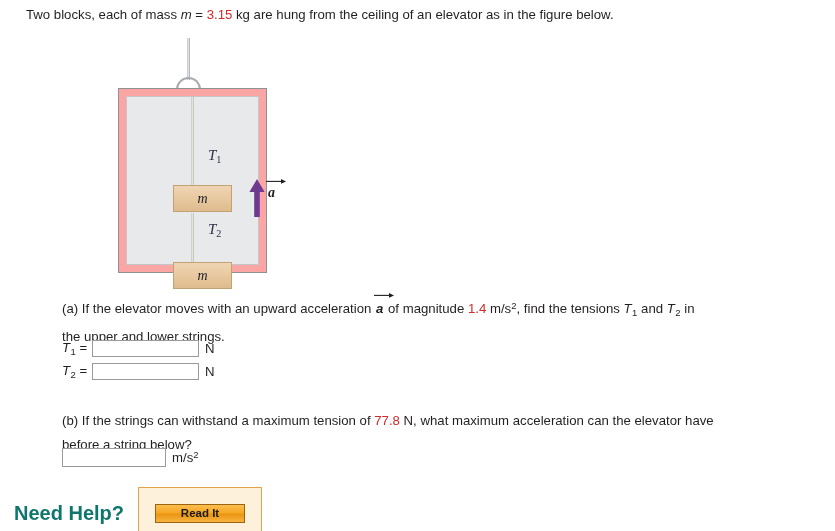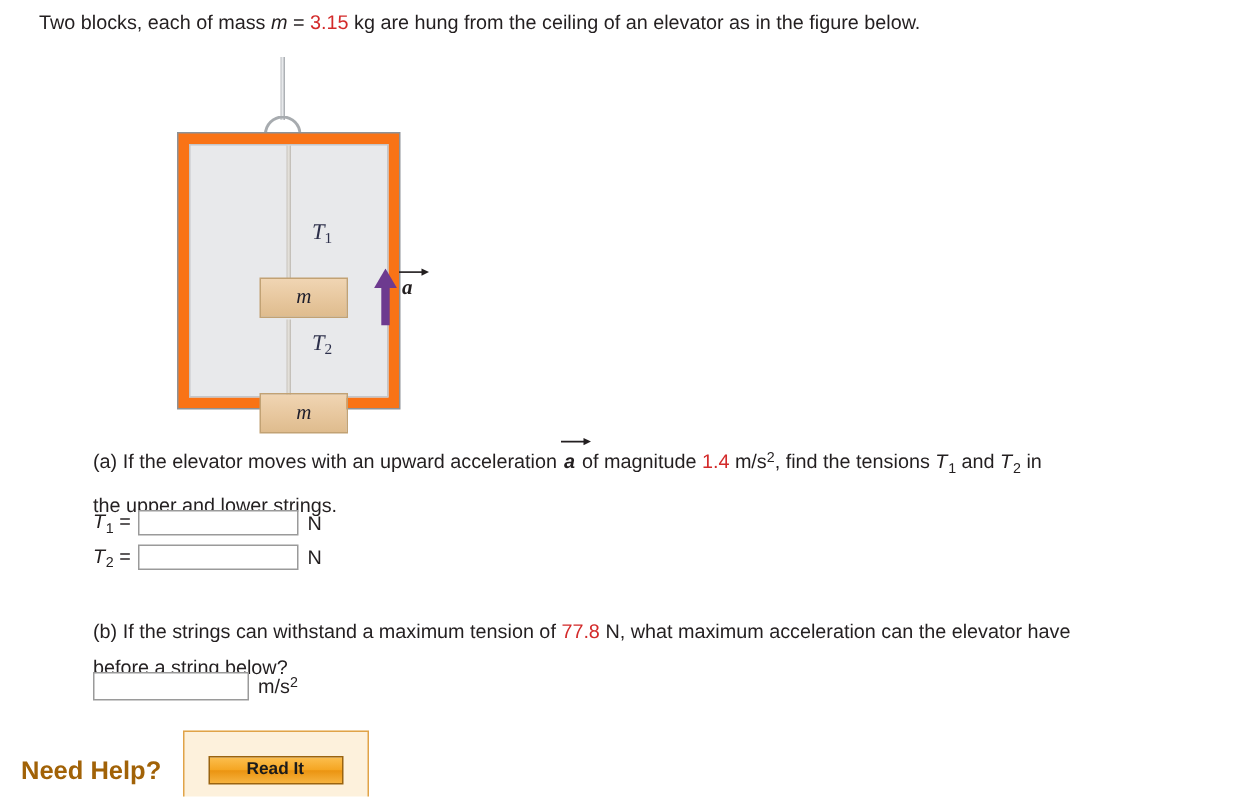--- a/index.html
+++ b/index.html
@@ -91,21 +91,21 @@
     box-sizing: border-box;
     background: transparent;
   }
   
   #elevator {
     position: absolute;
     left: 9px;
     top: 56px;
     width: 147px;
     height: 183px;
-    background: #f97316;
+    background: #fca5a5;
     box-sizing: border-box;
     padding: 7px;
     box-shadow: 0 0 0 1px #8e9297;
   }
   #elevator-inner {
     width: 100%;
     height: 100%;
     background: #e8e9eb;
     box-sizing: border-box;
     border: 1px solid #c3c6ca;
@@ -226,23 +226,23 @@
 
   
   #needhelp-wrap {
     position: absolute;
     left: 14px;
     top: 487px;
     display: flex;
     align-items: center;
   }
   #needhelp-label {
-    color: #a16207;
+    color: #0f766e;
     font-weight: bold;
-    font-size: 17px;
+    font-size: 20px;
     margin-right: 14px;
   }
   #readit-frame {
     border: 1px solid #e0a348;
     background: #fdf1dc;
     padding: 16px;
     display: inline-block;
   }
   #readit-button {
     display: inline-block;

